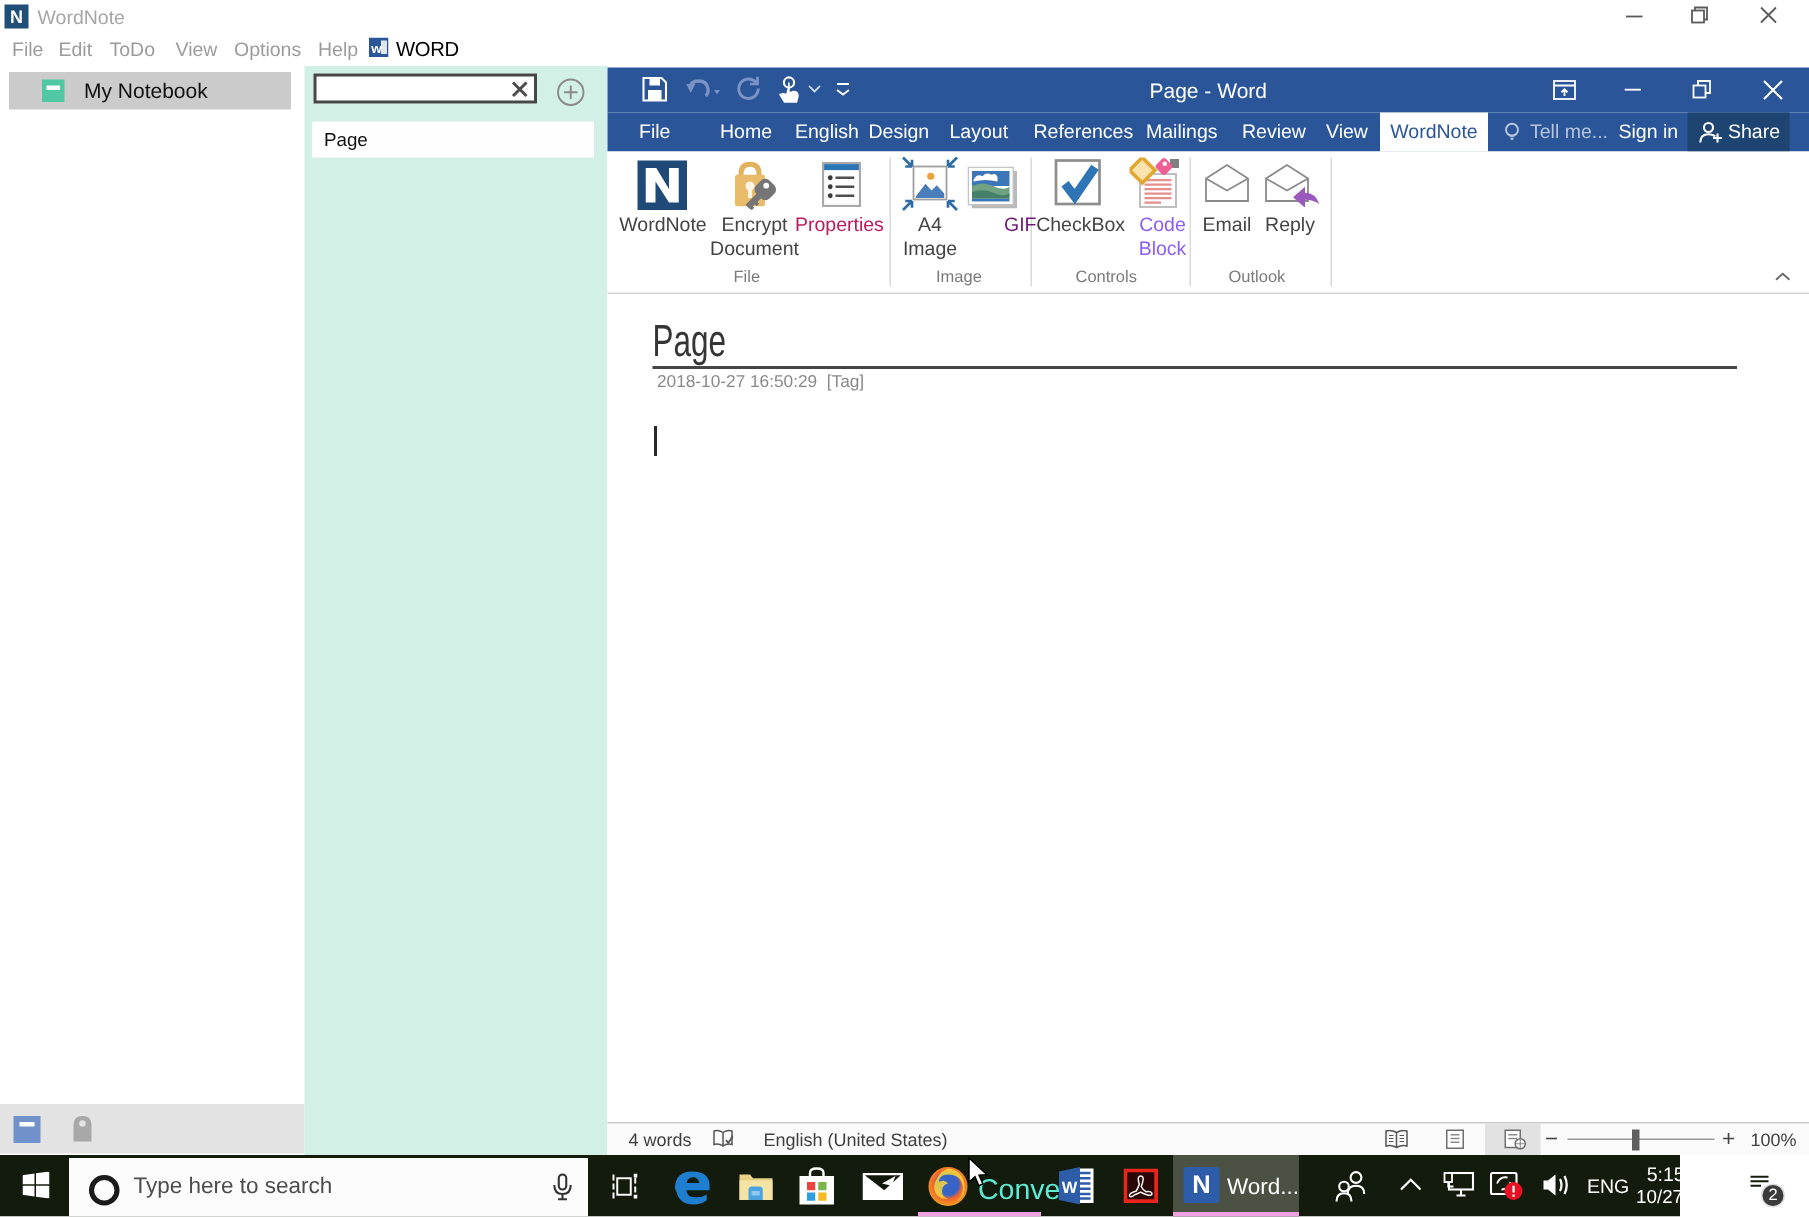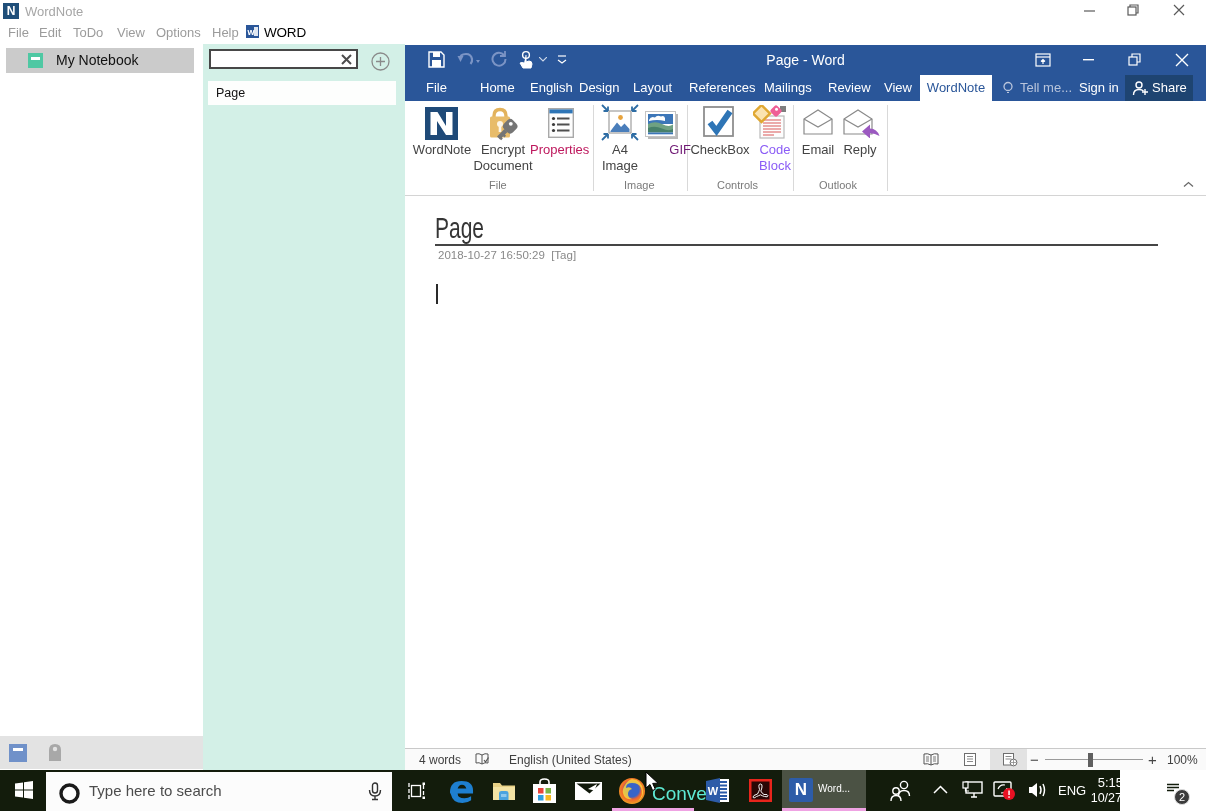--- a/index.html
+++ b/index.html
@@ -215,21 +215,21 @@
       <path d="M3 13 Q10 9.5 17 13 Q24 16.5 28 13.5 V20 H3 Z" fill="#6fa182"></path>
       <path d="M3 17 Q10 14.5 17 17.5 Q24 20.5 28 18 V21.5 H3 Z" fill="#47806a"></path>
       <rect x="3" y="21.5" width="25" height="1.8" fill="#3c76b8"></rect>
     </svg>
     <div class="abs" style="left:226px;top:41px;width:60px;text-align:right;font-size:13px;line-height:16px;color:#701a75">GIF</div>
 
     <svg class="abs" style="left:297px;top:4px" width="36" height="36" viewBox="0 0 36 36">
       <rect x="2" y="2" width="29" height="29" fill="#fff" stroke="#8e8e8e" stroke-width="1.8"></rect>
       <path d="M8 17.5 L14.5 26 L28 6.5" fill="none" stroke="#2e75b6" stroke-width="6"></path>
     </svg>
-    <div class="abs" style="left:285px;top:41px;width:60px;text-align:center;font-size:13px;line-height:16px;color:#444">CheckBox</div>
+    <div class="abs" style="left:285px;top:41px;width:60px;text-align:right;font-size:13px;line-height:16px;color:#444">CheckBox</div>
 
     <svg class="abs" style="left:348px;top:4px" width="34" height="34" viewBox="0 0 34 34">
       <rect x="27" y="1" width="6" height="6" fill="#7f7f7f"></rect>
       <rect x="7" y="11" width="24" height="22" fill="#fdfdfd" stroke="#b9b9b9" stroke-width="1.2"></rect>
       <path d="M10 15 H28 M10 18 H28 M10 21 H28 M10 24 H28 M10 27 H28 M10 30 H21" stroke="#e58f8f" stroke-width="1.5"></path>
       <g transform="rotate(45 8.5 8.5)">
         <rect x="2.5" y="2.5" width="12" height="12" fill="#fbe3b0" stroke="#e0a832" stroke-width="2.4"></rect>
       </g>
       <g transform="rotate(45 23 6)">
         <rect x="18.5" y="1.5" width="9" height="9" rx="2" fill="#ef5f96"></rect>
@@ -365,21 +365,21 @@
   </svg>
 
   <svg class="abs" style="left:749px;top:9px" width="23" height="23" viewBox="0 0 23 23">
     <rect x="0" y="0" width="23" height="23" fill="#e8251c"></rect>
     <rect x="2.5" y="2.5" width="18" height="18" fill="#2a0705"></rect>
     <path d="M11.5 5 Q13.5 5 13 8 Q12.7 10 11.8 12 Q13 14.5 15 15.5 Q19 15 19 16.8 Q19 18.5 15.5 17.5 Q13 16.8 11.5 15.8 Q9.5 16.8 7.5 17.5 Q4.5 20 4 18 Q3.7 16.5 8.5 15 Q9.8 12.8 10.5 10.5 Q9.5 7 10 6 Q10.3 5 11.5 5 Z" fill="none" stroke="#f6f6f6" stroke-width="1"></path>
   </svg>
 
   <div class="abs" style="left:782px;top:0;width:84px;height:41px;background:#4b5244"></div>
   <div class="abs" style="left:789px;top:8px;width:24px;height:24px;background:#2d5ca8;border-radius:2px;color:#fff;font-weight:bold;text-align:center;line-height:24px;font-size:17px">N</div>
-  <span class="abs" style="left:818px;top:13px;font-size:10px;color:#fff">Word...</span>
+  <span class="abs" style="left:818px;top:13px;font-size:15px;color:#fff">Word...</span>
   <div class="abs" style="left:782px;top:38px;width:84px;height:3px;background:#efa3e3"></div>
 
   <svg class="abs" style="left:889px;top:9px" width="22" height="23" viewBox="0 0 22 23">
     <circle cx="15" cy="6" r="3.6" fill="none" stroke="#fff" stroke-width="1.4"></circle>
     <path d="M9.5 17 Q9.5 11.5 15 11.5 Q20.5 11.5 20.5 17" fill="none" stroke="#fff" stroke-width="1.4"></path>
     <circle cx="7" cy="12" r="3.2" fill="none" stroke="#fff" stroke-width="1.4"></circle>
     <path d="M2 22 Q2 16.5 7 16.5 Q12 16.5 12 22" fill="none" stroke="#fff" stroke-width="1.4"></path>
   </svg>
 
   <svg class="abs" style="left:933px;top:15px" width="15" height="9" viewBox="0 0 15 9">

